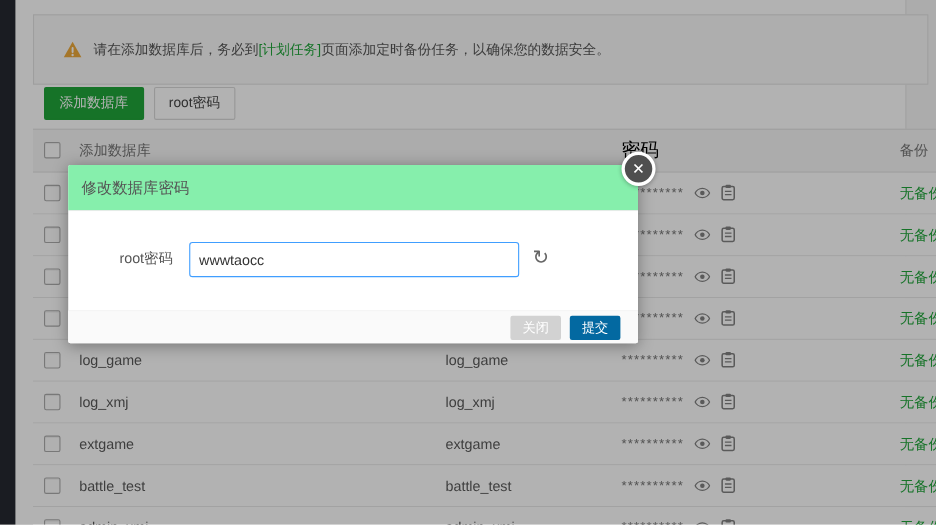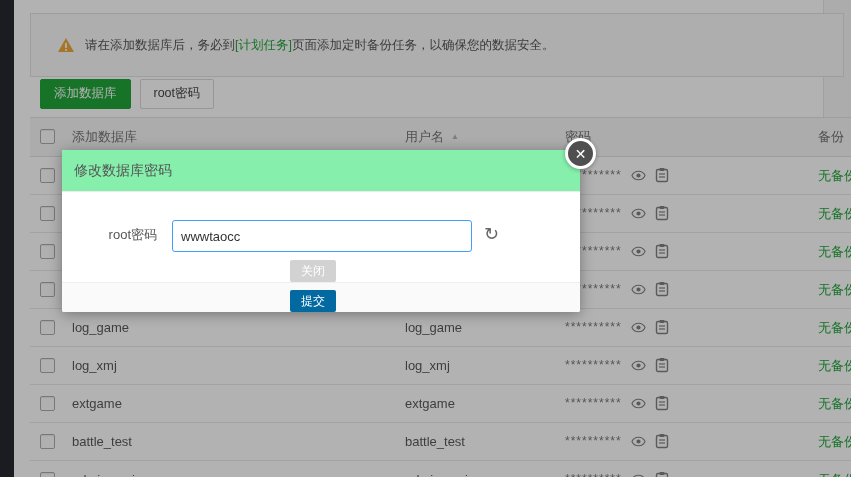--- a/index.html
+++ b/index.html
@@ -59,21 +59,21 @@
   .m-body{position:relative;height:91px;}
   .m-label{position:absolute;left:0;top:34px;width:95px;text-align:right;color:#555;}
   .m-input{
     position:absolute;left:110px;top:28px;width:300px;height:28px;box-sizing:border-box;
     border:1px solid #409eff;border-radius:3px;padding:15px 8px;font-size:13px;color:#333;outline:none;
     font-family:"Liberation Sans","DejaVu Sans",sans-serif;
   }
   .m-refresh{position:absolute;left:422px;top:28px;font-size:18px;line-height:28px;color:#666;cursor:pointer;}
   .m-footer{
     position:absolute;left:0;right:0;bottom:0;height:29px;border-top:1px solid #eee;background:#fafafa;
-    display:flex;justify-content:flex-end;align-items:center;gap:8px;padding-right:16px;border-radius:0 0 2px 2px;flex-direction:column;
+    display:flex;justify-content:flex-end;align-items:center;gap:8px;padding-right:16px;border-radius:0 0 2px 2px;
   }
   .m-btn{height:22px;line-height:22px;padding:0 11px;font-size:12px;border-radius:2px;color:#fff;cursor:pointer;border:none;}
   .m-btn-close{background:#d2d2d2;}
   .m-btn-submit{background:#0369a1;}
   .m-close-x{
     position:absolute;left:503px;top:-12px;width:31px;height:31px;box-sizing:border-box;border-radius:50%;
     background:#4f4f4f;border:3px solid #fff;color:#fff;font-size:14px;font-weight:bold;
     display:flex;align-items:center;justify-content:center;cursor:pointer;box-shadow:0 1px 4px rgba(0,0,0,0.3);
   }
 </style>
@@ -94,22 +94,21 @@
 
 <div class="toolbar">
   <span class="btn btn-green">添加数据库</span>
   <span class="btn btn-plain">root密码</span>
 </div>
 
 <div class="table">
   <div class="t-head">
     <span class="cell c-check"><span class="chk"></span></span>
     <span class="cell c-name">添加数据库</span>
-    <span class="cell c-user"><span>用户名</span><span class="sort-caret">▲</span></span>
-    <span class="cell c-pwd" style="letter-spacing:0;color:#737373;font-size:13px;text-align:right;">密码</span>
+    <span class="cell c-pwd" style="letter-spacing:0;color:#000000;font-size:17px;text-align:right;">密码</span>
     <span class="cell c-backup" style="color:#757575;">备份</span>
   </div>
   <div>
   <div class="t-row">
     <span class="cell c-check"><span class="chk"></span></span>
     <span class="cell c-name"></span>
     <span class="cell c-user"></span>
     <span class="cell c-pwd">**********</span>
     <span class="cell c-eye">
       <svg width="15" height="15" viewBox="0 0 16 16" class="icon-gray">

